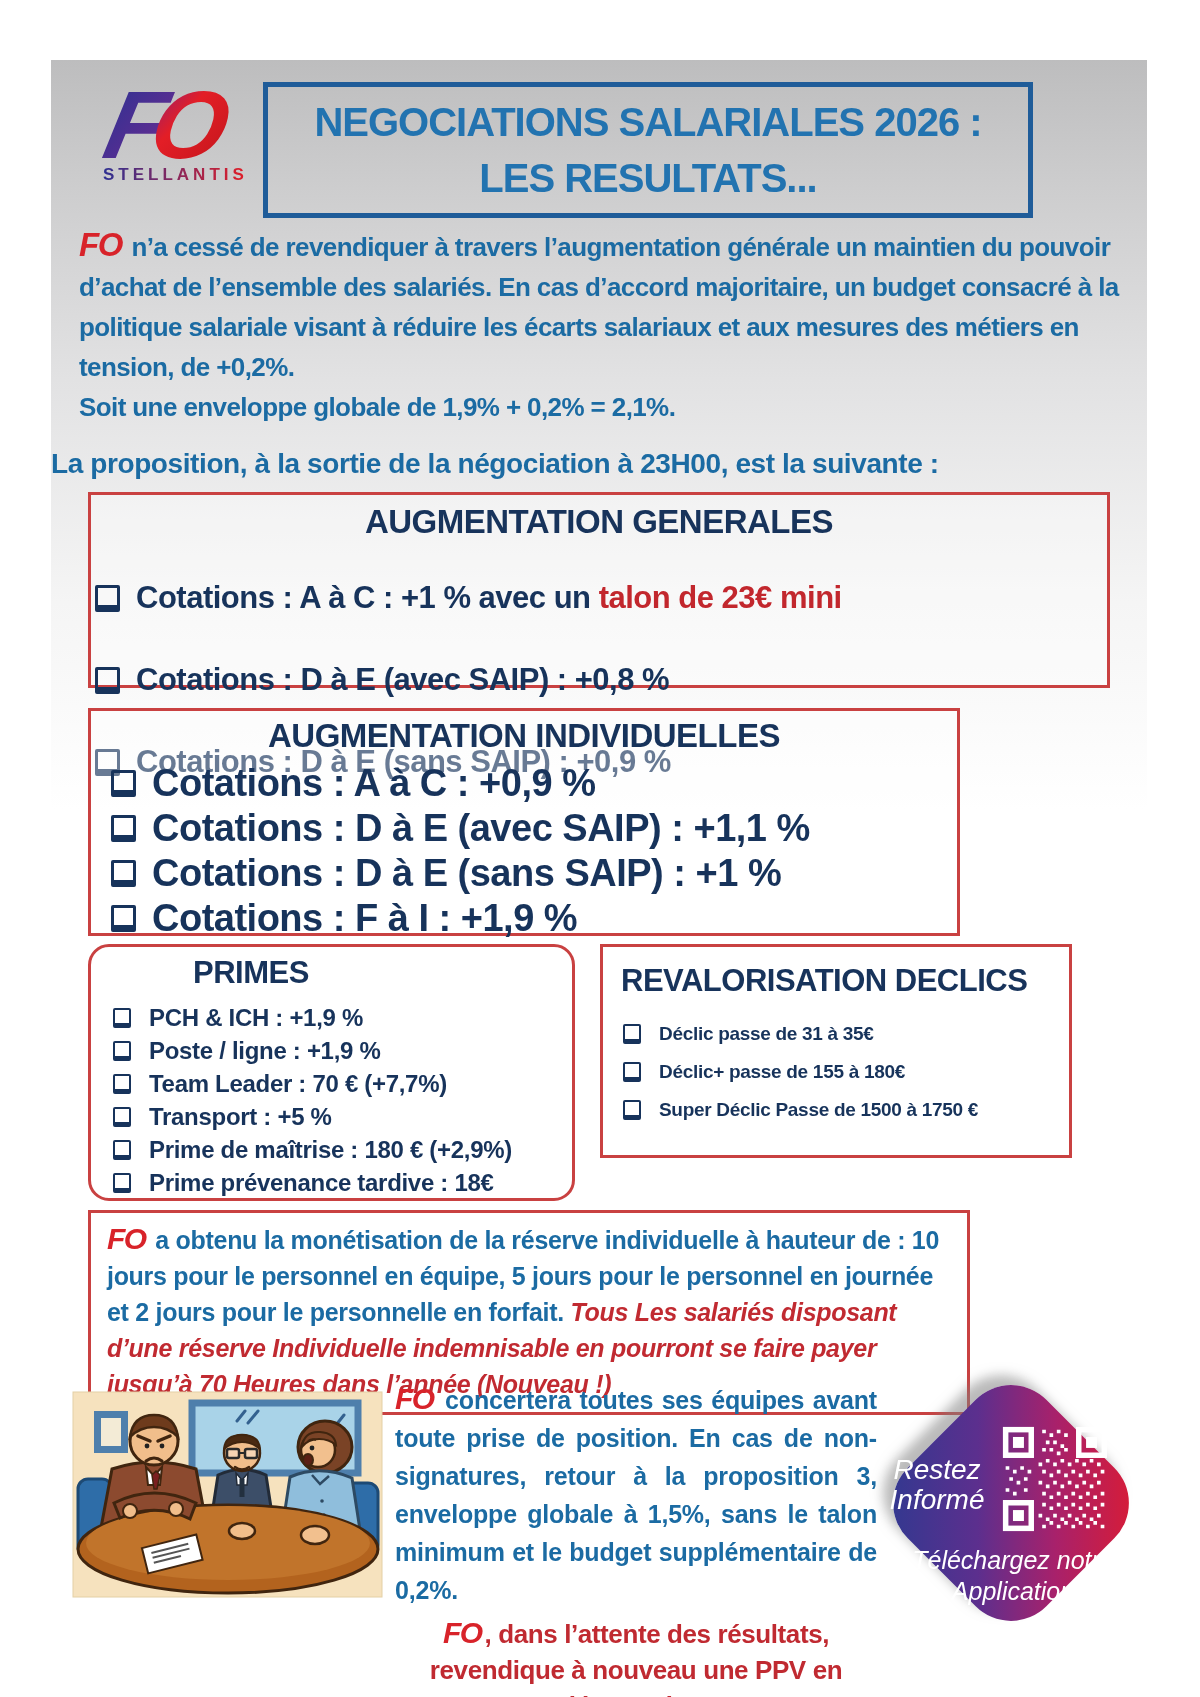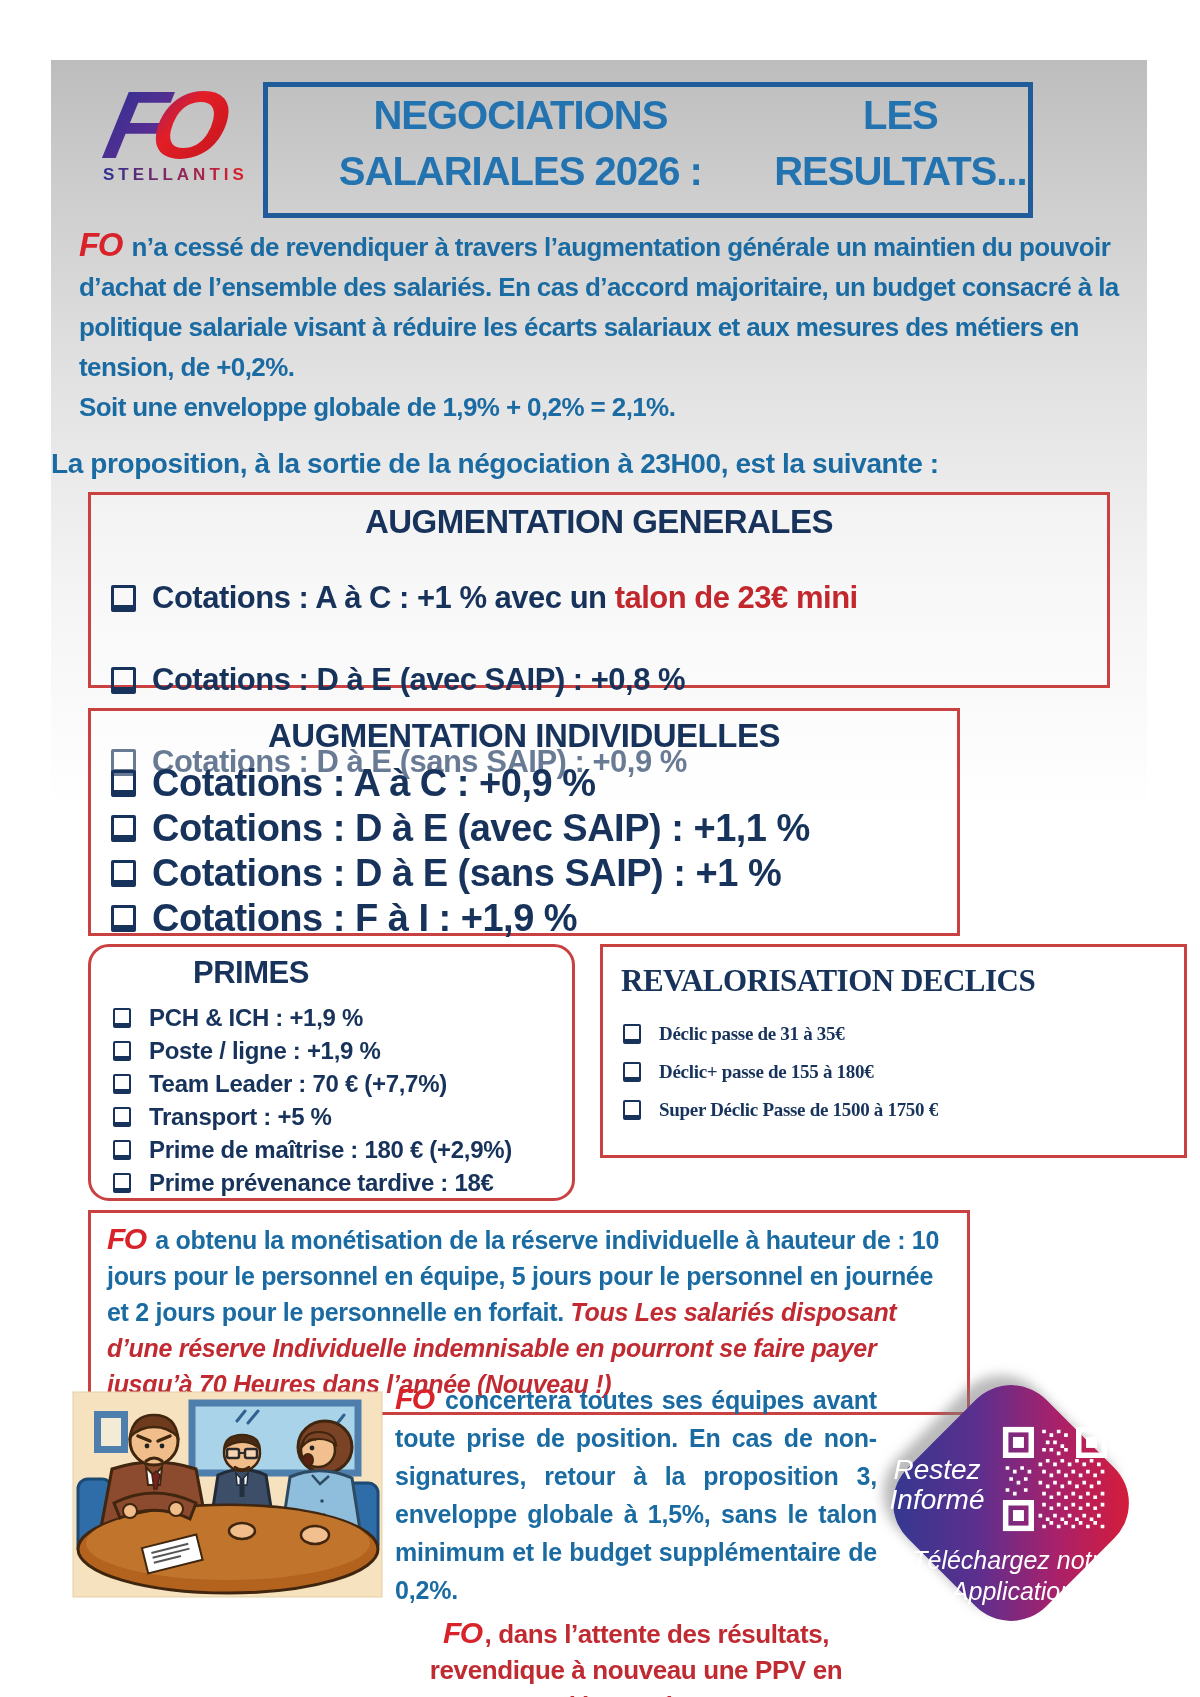--- a/index.html
+++ b/index.html
@@ -8,50 +8,50 @@
 
   
   .band { position:absolute; left:51px; top:60px; width:1096px; height:1597px;
           background:linear-gradient(180deg,#bdbdbe 0%,#cdcdce 8%,#e2e2e3 20%,#f5f5f5 34%,#ffffff 47%); }
 
   
   .logo { position:absolute; left:30px; top:10px; width:190px; height:118px; }
 
   
   .title-box { position:absolute; left:212px; top:22px; width:760px; height:126px;
-               border:5px solid #1f5c99; display:flex; justify-content:center; }
+               border:5px solid #1f5c99; display:flex; flex-direction:column; justify-content:center; }
   .title-line { text-align:center; font-size:40px; font-weight:bold; color:#2273B0; letter-spacing:-1px; line-height:56px; }
 
   .blue-text { color:#1b6ba3; font-weight:bold; }
   .fo-inline { color:#D8232A; font-style:italic; font-weight:bold; letter-spacing:-1.5px; padding-right:3px; }
 
   .intro { position:absolute; left:28px; top:165px; width:1052px; font-size:26px; line-height:40px; letter-spacing:-0.6px; }
   .intro .fo-inline { font-size:33px; }
   .proposition { position:absolute; left:0; top:388px; width:100%; text-align:left; font-size:28px; letter-spacing:-0.4px; }
 
   .redbox { position:absolute; border:3px solid #C94141; background:rgba(255,255,255,0.35); box-sizing:border-box; }
   .box-title { font-size:33px; font-weight:bold; color:#17335B; letter-spacing:-0.5px; }
   .item { display:flex; align-items:center; font-weight:bold; color:#17335B; }
   .cb { display:inline-block; width:19px; height:17px; border:3px solid #17335B; border-bottom-width:7px; border-radius:2px; margin-right:16px; flex:none; background:transparent; }
   .cb.small { width:14px; height:13px; border-width:2.5px; border-bottom-width:5px; margin-right:18px; }
   .red-hl { color:#C2272D; }
 
   .box-gen { left:37px; top:432px; width:1022px; height:196px; padding:8px 0 0 0; }
   .box-gen .box-title { text-align:center; margin-bottom:16px; }
-  .box-gen .item { font-size:31px; height:50px; padding-left:20px; letter-spacing:-0.5px;margin-top:32px; }
+  .box-gen .item { font-size:31px; height:50px; padding-left:4px; letter-spacing:-0.5px;margin-top:32px; }
 
   .box-ind { left:37px; top:648px; width:872px; height:228px; padding:6px 0 0 0; }
   .box-ind .box-title { text-align:center; margin-bottom:6px; }
   .box-ind .item { font-size:38px; height:45px; padding-left:20px; letter-spacing:-0.5px; }
 
   .box-primes { left:37px; top:884px; width:487px; height:257px; padding:8px 0 0 0;border-radius:21px; }
   .box-primes .box-title { font-size:31px; padding-left:102px; margin-bottom:10px; }
   .box-primes .item { font-size:24px; height:33px; padding-left:22px; letter-spacing:-0.3px; }
 
-  .box-declics { left:549px; top:884px; width:587px; height:214px; padding:16px 0 0 0;font-family:Liberation Serif, serif; }
+  .box-declics { left:549px; top:884px; width:472px; height:214px; padding:16px 0 0 0; }
   .box-declics .box-title { font-size:31px; padding-left:18px; margin-bottom:16px; letter-spacing:-0.5px; }
   .box-declics .item { font-size:19px; height:38px; padding-left:20px; letter-spacing:-0.3px; }
 
   .box-money { left:37px; top:1150px; width:882px; padding:8px 16px 10px 16px; font-size:25px; line-height:36px; letter-spacing:-0.3px; }
   .box-money .fo-inline { font-size:30px; }
   .money-red { color:#C12A31; font-style:italic; font-weight:bold; }
 
   .cartoon { position:absolute; left:21px; top:1331px; width:311px; height:207px; }
 
   .bottom-text { position:absolute; left:344px; top:1320px; width:482px; }

